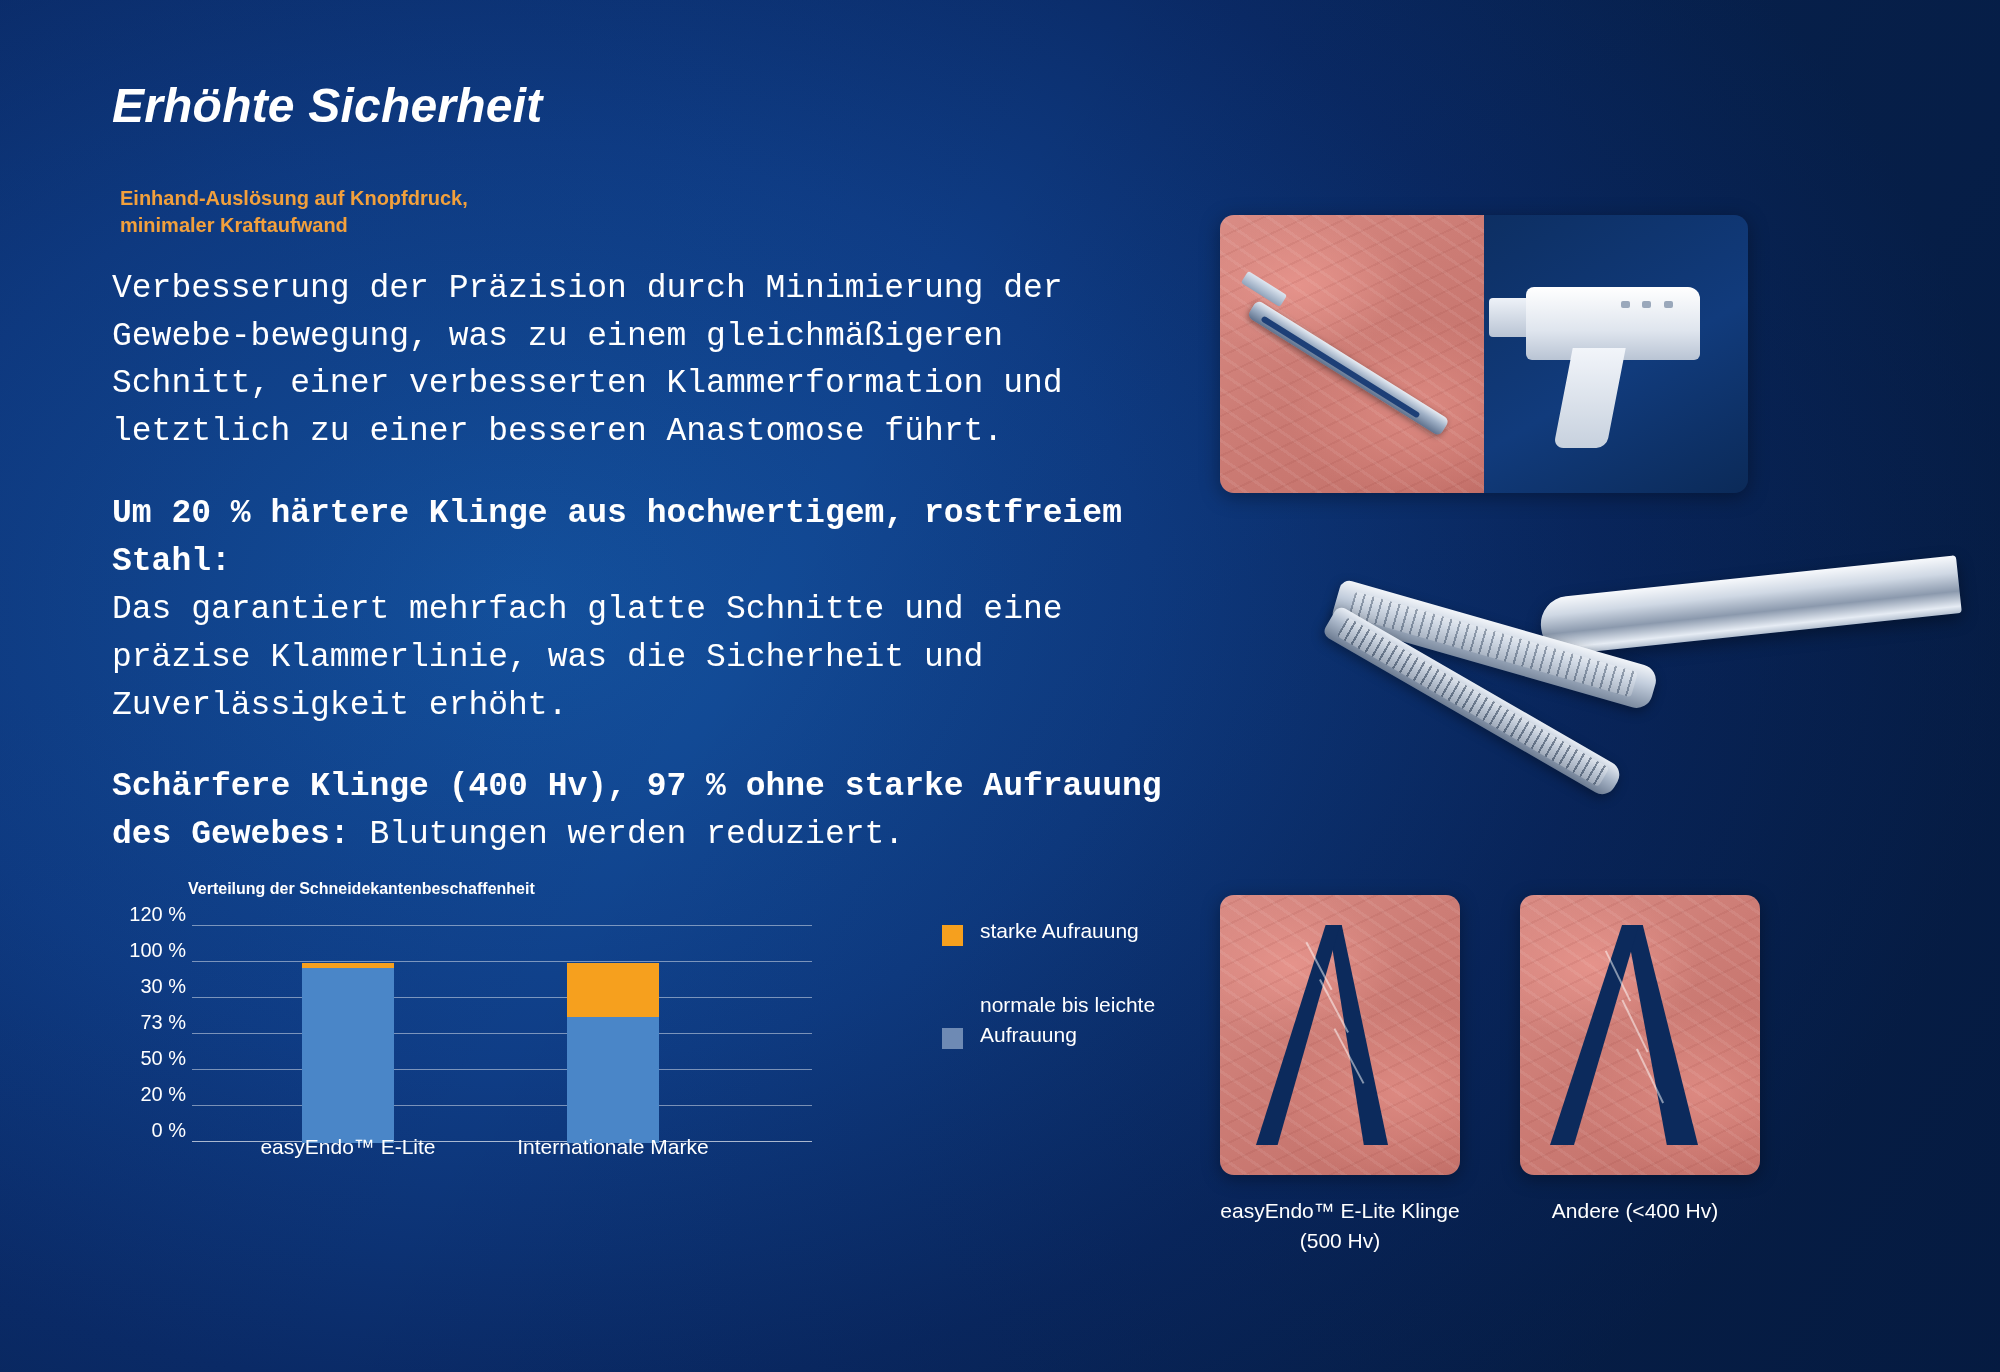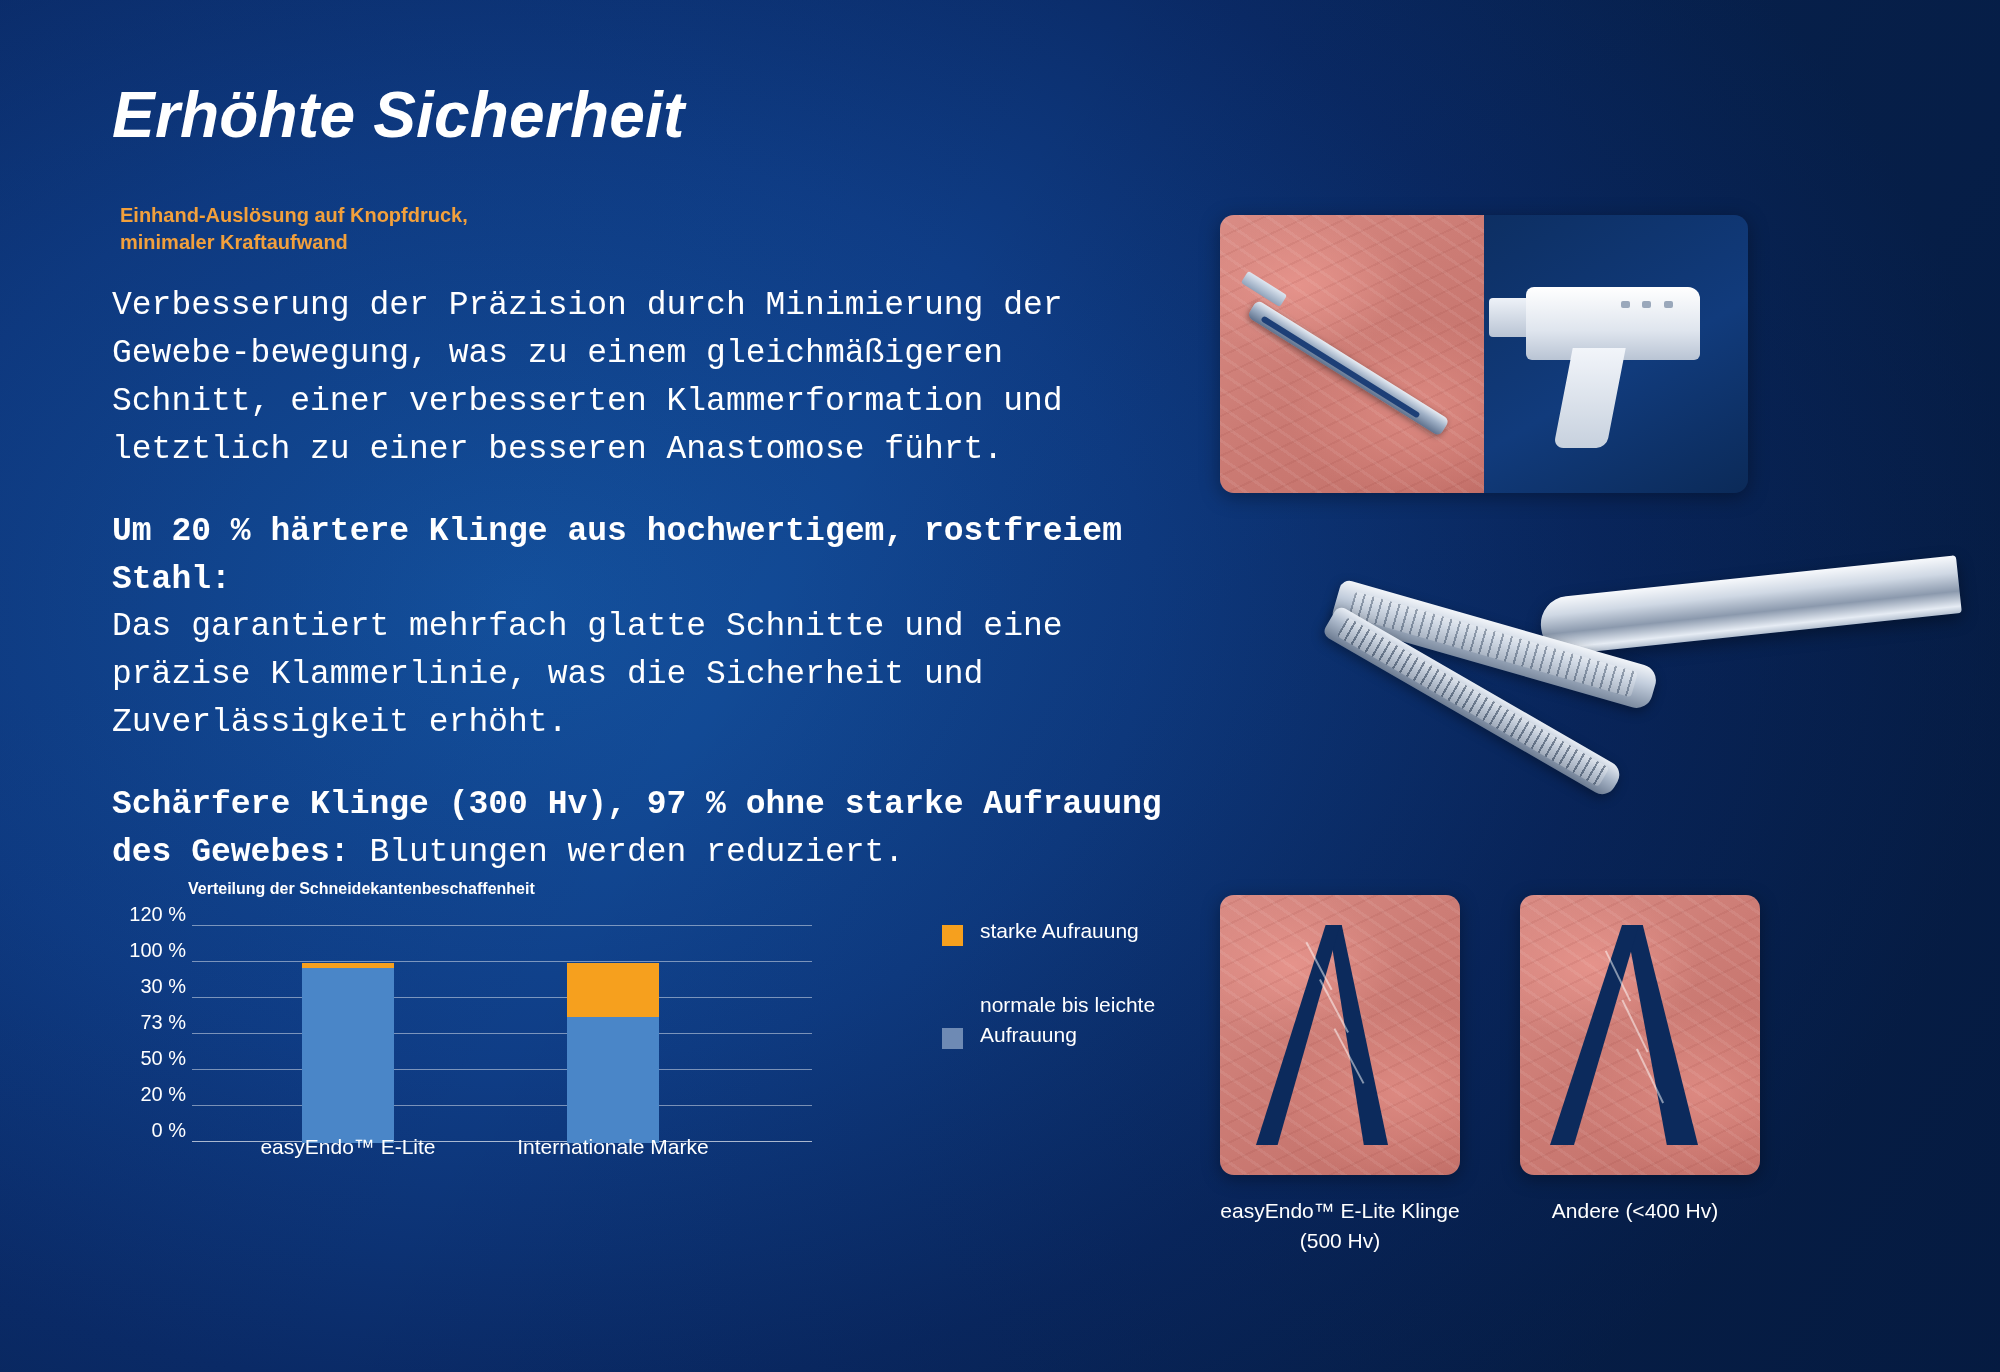--- a/index.html
+++ b/index.html
@@ -31,21 +31,21 @@
 
   
   .left {
     position: absolute;
     left: 112px;
     top: 80px;
     width: 1060px;
     z-index: 3;
   }
   .title {
-    font-size: 64px;
+    font-size: 48px;
     font-weight: bold;
     font-style: italic;
     color: #ffffff;
     letter-spacing: 0.2px;
     margin: 0 0 52px 0;
     line-height: 1.1;
   }
   .subhead {
     color: #f2a03c;
     font-size: 20px;
@@ -396,21 +396,21 @@
 
     <h1 class="title">Erhöhte Sicherheit</h1>
 
     <h2 class="subhead"><span>Einhand-Auslösung auf Knopfdruck,<br>minimaler Kraftaufwand</span></h2>
 
     <p class="body para-gap">Verbesserung der Präzision durch Minimierung der Gewebe-bewegung, was zu einem gleichmäßigeren Schnitt, einer verbesserten Klammerformation und letztlich zu einer besseren Anastomose führt.</p>
 
 
     <p class="body para-gap"><span class="b">Um 20 % härtere Klinge aus hochwertigem, rostfreiem Stahl:</span><br><span>Das garantiert mehrfach glatte Schnitte und eine präzise Klammerlinie, was die Sicherheit und Zuverlässigkeit erhöht.</span></p>
 
-    <p class="body"><span class="b">Schärfere Klinge (300 Hv),  97 % ohne starke Aufrauung des Gewebes:</span> <span>Blutungen werden reduziert.</span></p>
+    <p class="body"><span class="b">Schärfere Klinge (400 Hv),  97 % ohne starke Aufrauung des Gewebes:</span> <span>Blutungen werden reduziert.</span></p>
   </div>
 
   <div class="chart-wrap">
     <div class="chart-title">Verteilung der Schneidekantenbeschaffenheit</div>
 
     <div class="plot-area">
 
       <div class="y-labels">
         <div class="y-label" style="top:0px">120 %</div>
         <div class="y-label" style="top:36px">100 %</div>

